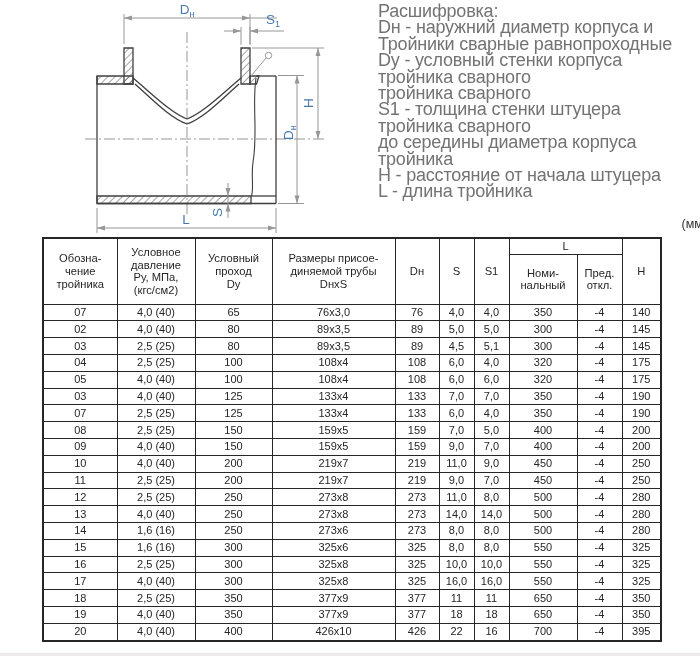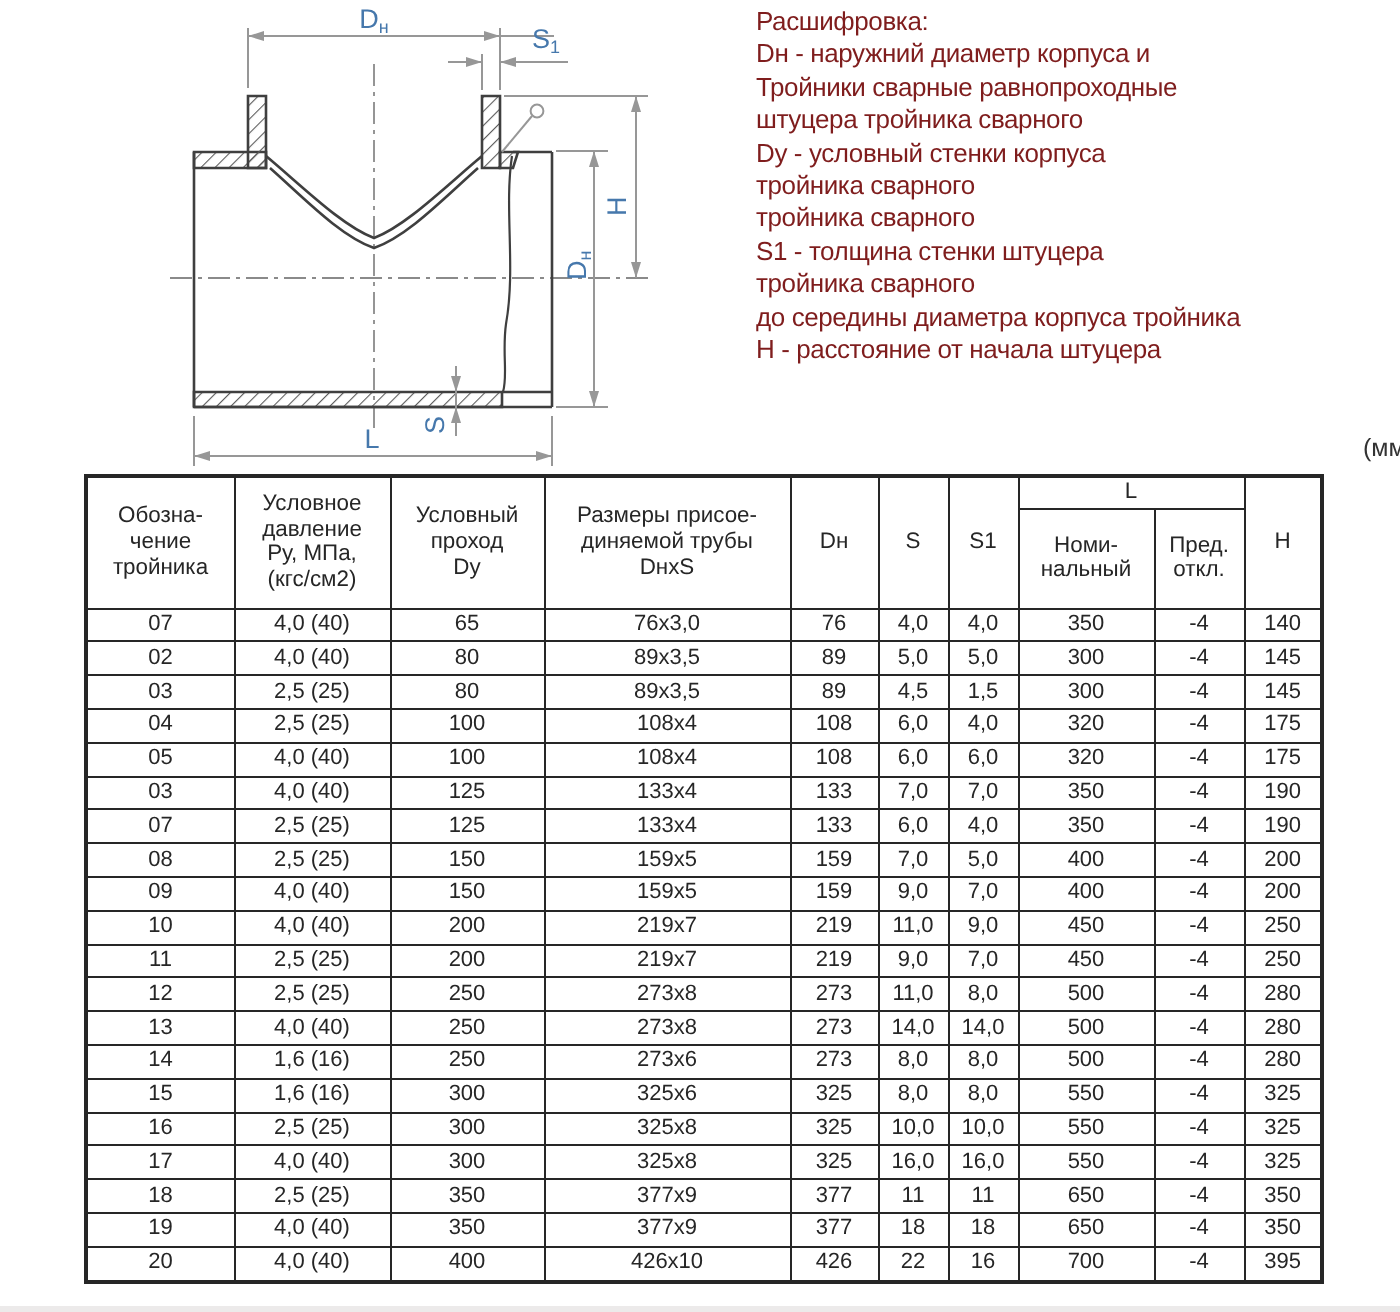--- a/index.html
+++ b/index.html
@@ -3,21 +3,21 @@
 <meta charset="utf-8">
 <style>
   html,body{margin:0;padding:0;background:#ffffff;}
   .page{
     position:relative;width:700px;height:656px;background:#ffffff;overflow:hidden;
     font-family:"Liberation Sans",sans-serif;color:#2c2c2c;padding-left:48px;
   }
   .diagram-svg{position:absolute;left:0;top:0;}
   .legend{
     position:absolute;left:378px;top:3px;width:318px;
-    font-size:13px;line-height:16.4px;color:#7f1d1d;letter-spacing:-0.2px;
+    font-size:18px;line-height:16.4px;color:#737373;letter-spacing:-0.2px;
   }
   .units-note{
     position:absolute;top:217px;right:41px;font-size:12.5px;color:#333333;
   }
   table.spec{
     position:absolute;left:42px;top:237px;width:618px;
     border-collapse:collapse;table-layout:fixed;
     border:2px solid #262626;
   }
   table.spec th,table.spec td{
@@ -135,28 +135,28 @@
       <text transform="translate(293,140) rotate(-90)"><tspan>D</tspan><tspan font-size="9" dy="2.5">н</tspan></text>
       <text transform="translate(222,217) rotate(-90)">S</text>
       <text x="186" y="224" text-anchor="middle">L</text>
     </g>
   </svg>
 
   <div class="legend">
       <div>Расшифровка:</div>
       <div>Dн - наружний диаметр корпуса и</div>
       <div>Тройники сварные равнопроходные</div>
-      <div>штуцера тройника сварного</div>
       <div>Dy - условный стенки корпуса</div>
       <div>тройника сварного</div>
       <div>тройника сварного</div>
       <div>S1 - толщина стенки штуцера</div>
       <div>тройника сварного</div>
       <div>до середины диаметра корпуса тройника</div>
       <div>H - расстояние от начала штуцера</div>
+      <div>L - длина тройника</div>
     </div>
 
   <div class="units-note">(мм)</div>
 
   <table class="spec">
     <colgroup>
       <col style="width:74px">
         <col style="width:78px">
         <col style="width:77px">
         <col style="width:123px">
@@ -220,21 +220,21 @@
           <td>-4</td>
           <td>145</td>
         </tr>
         <tr>
           <td>03</td>
           <td>2,5 (25)</td>
           <td>80</td>
           <td>89x3,5</td>
           <td>89</td>
           <td>4,5</td>
-          <td>1,5</td>
+          <td>5,1</td>
           <td>300</td>
           <td>-4</td>
           <td>145</td>
         </tr>
         <tr>
           <td>04</td>
           <td>2,5 (25)</td>
           <td>100</td>
           <td>108x4</td>
           <td>108</td>

